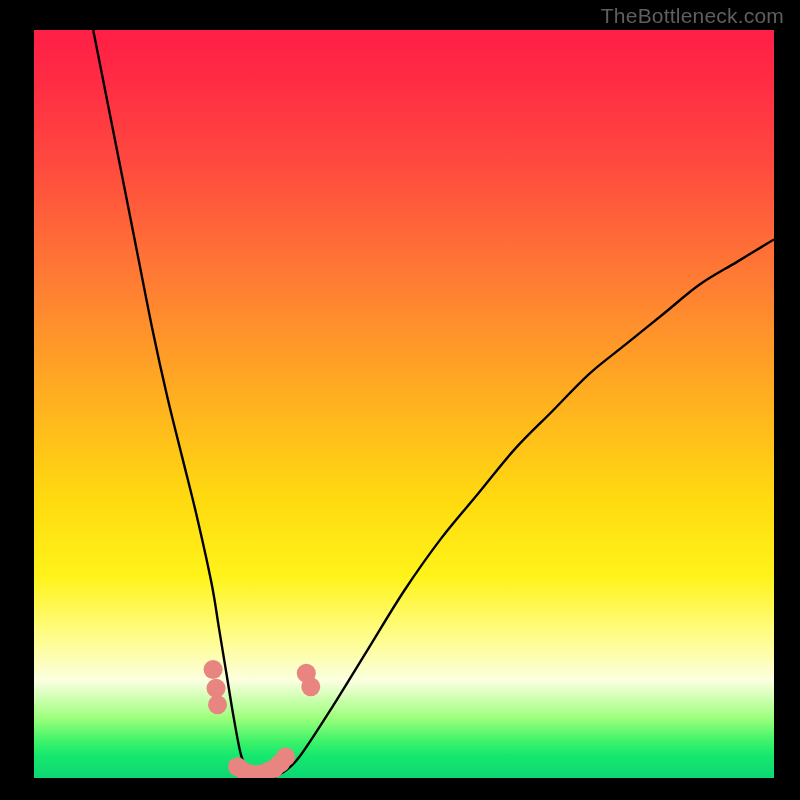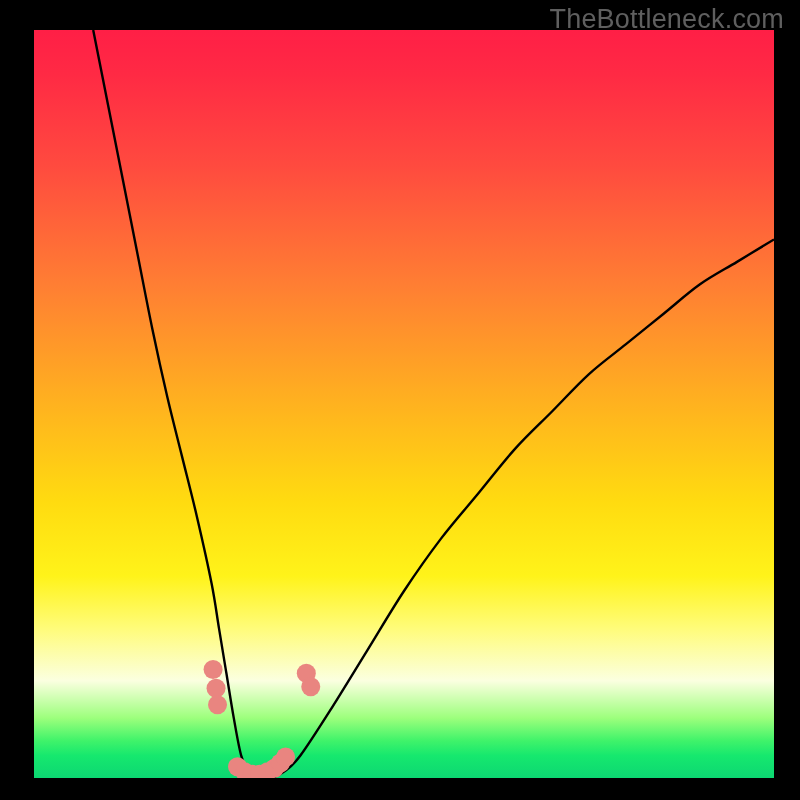--- a/index.html
+++ b/index.html
@@ -40,21 +40,21 @@
       #40f36a 95%,
       #16e86e 97%,
       #0cd772 100%
     );
   }
   .watermark {
     position: absolute;
     top: 4px;
     right: 16px;
     color: #5f5f5f;
-    font-size: 27px;
+    font-size: 21px;
     letter-spacing: 0.2px;
     font-weight: 400;
   }
   svg.curve {
     position: absolute;
     left: 0;
     top: 0;
     width: 740px;
     height: 748px;
   }

